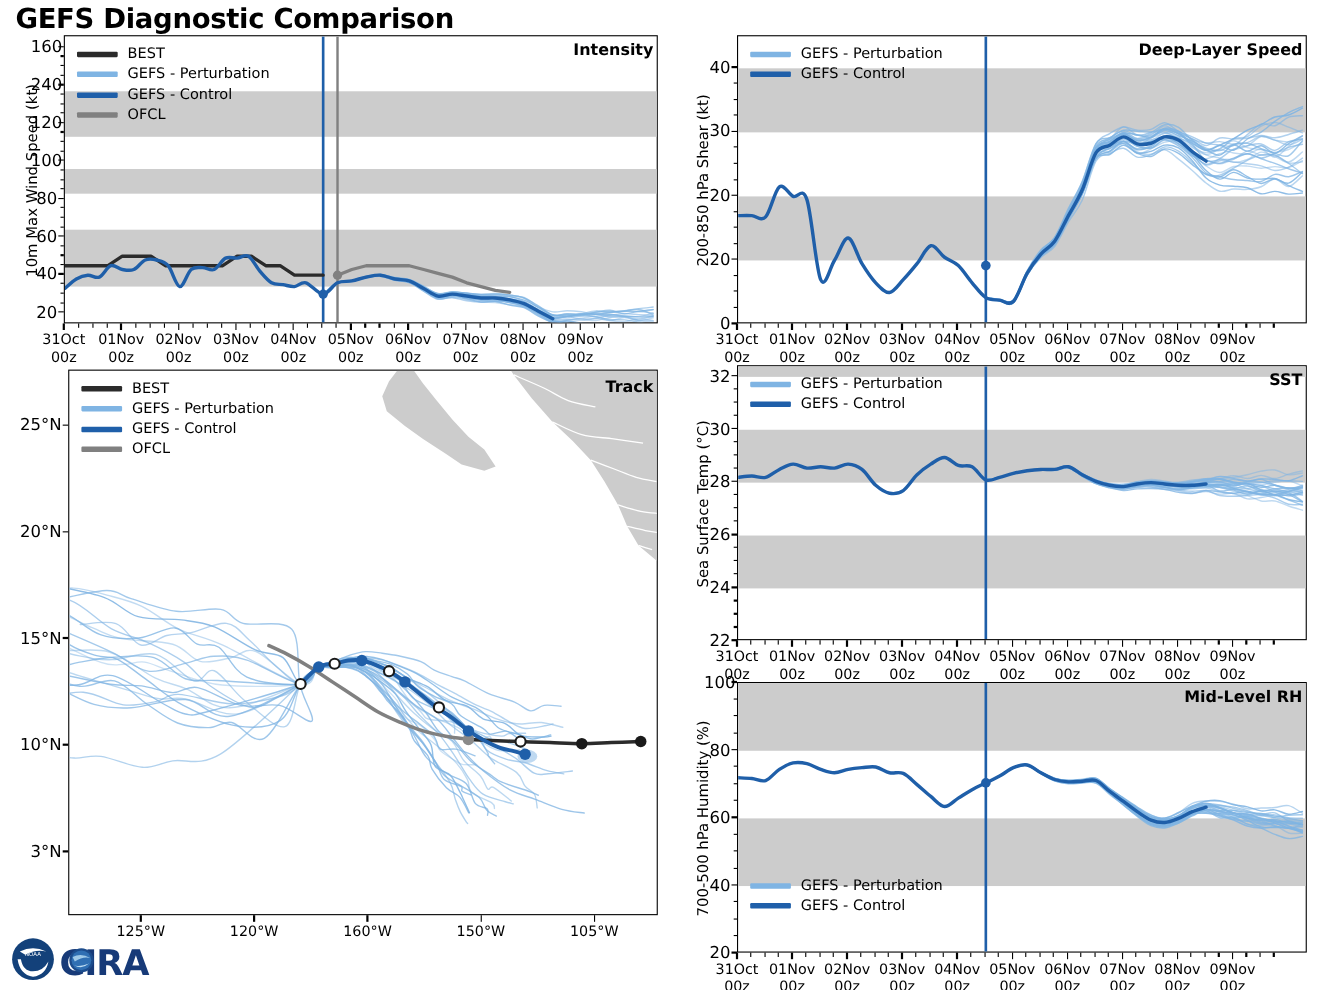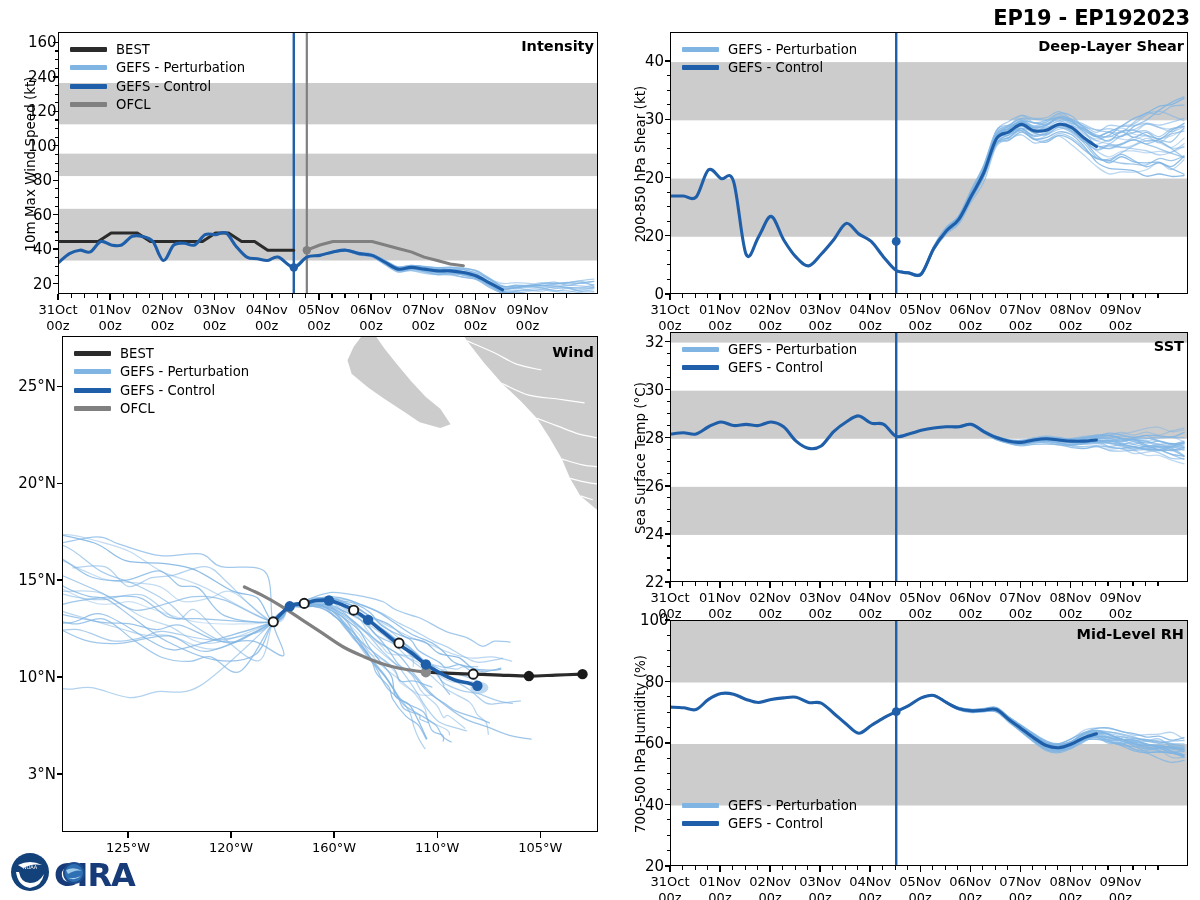--- a/index.html
+++ b/index.html
@@ -25,21 +25,21 @@
 
   .tickmark{position:absolute;background:#000;}
 
   #logo{position:absolute;left:8px;top:848px;width:150px;height:48px;}
 </style>
 </head>
 <body>
 
 <div id="root">
 
-  <div class="hdr-right">EP19 - EP192023</div>
+  <div class="hdr-left">GEFS Diagnostic Comparison</div>
 
   <div class="panel" id="panel-intensity" style="left:0;top:26px;width:610px;height:300px;">
     <div class="plotbox" id="box-intensity" style="left:58px;top:6px;width:540px;height:262px;">
       <svg id="svg-intensity" width="540" height="262" viewBox="0 0 540 262" preserveAspectRatio="none">
           <rect x="0" y="175.81578947368422" width="540" height="51.71052631578948" fill="#cccccc"></rect>
           <rect x="0" y="120.65789473684211" width="540" height="22.40789473684211" fill="#cccccc"></rect>
           <rect x="0" y="49.98684210526315" width="540" height="41.36842105263159" fill="#cccccc"></rect>
           <path d="M234.78,234.42C236.96,232.69 243.48,226.05 247.83,224.04C252.17,222.03 256.52,223.20 260.87,222.36C265.22,221.52 269.57,219.88 273.91,219.01C278.26,218.14 282.61,216.92 286.96,217.16C291.30,217.40 295.65,219.68 300.00,220.47C304.35,221.26 308.70,220.58 313.04,221.91C317.39,223.24 321.74,226.16 326.09,228.47C330.43,230.78 334.78,234.92 339.13,235.75C343.48,236.58 347.83,233.44 352.17,233.44C356.52,233.44 360.87,235.25 365.22,235.75C369.57,236.24 373.91,236.28 378.26,236.42C382.61,236.57 386.96,236.24 391.30,236.62C395.65,237.01 400.00,237.97 404.35,238.73C408.70,239.48 413.04,239.53 417.39,241.16C421.74,242.80 426.09,246.32 430.43,248.53C434.78,250.74 439.13,253.33 443.48,254.41C447.83,255.49 452.17,255.03 456.52,255.04C460.87,255.05 465.22,254.56 469.57,254.46C473.91,254.36 478.26,254.58 482.61,254.44C486.96,254.30 491.30,253.59 495.65,253.62C500.00,253.65 504.35,254.04 508.70,254.62C513.04,255.21 517.39,257.17 521.74,257.12C526.09,257.06 532.61,254.77 534.78,254.31" fill="none" stroke="#7fb4e3" stroke-width="1.3" stroke-opacity="0.51" stroke-linejoin="round" stroke-linecap="round"></path>
           <path d="M234.78,234.42C236.96,232.68 243.48,226.04 247.83,223.99C252.17,221.93 256.52,223.01 260.87,222.11C265.22,221.21 269.57,219.49 273.91,218.61C278.26,217.73 282.61,216.54 286.96,216.83C291.30,217.12 295.65,219.43 300.00,220.35C304.35,221.28 308.70,220.84 313.04,222.37C317.39,223.90 321.74,227.21 326.09,229.55C330.43,231.89 334.78,235.60 339.13,236.43C343.48,237.26 347.83,234.47 352.17,234.52C356.52,234.58 360.87,235.99 365.22,236.75C369.57,237.52 373.91,238.85 378.26,239.09C382.61,239.34 386.96,238.00 391.30,238.23C395.65,238.45 400.00,239.32 404.35,240.44C408.70,241.57 413.04,243.23 417.39,244.97C421.74,246.70 426.09,248.56 430.43,250.86C434.78,253.15 439.13,257.53 443.48,258.73C447.83,259.93 452.17,258.32 456.52,258.07C460.87,257.83 465.22,257.20 469.57,257.26C473.91,257.32 478.26,258.71 482.61,258.43C486.96,258.15 491.30,256.19 495.65,255.59C500.00,254.98 504.35,254.94 508.70,254.80C513.04,254.66 517.39,255.26 521.74,254.73C526.09,254.21 532.61,252.16 534.78,251.64" fill="none" stroke="#7fb4e3" stroke-width="1.3" stroke-opacity="0.49" stroke-linejoin="round" stroke-linecap="round"></path>
           <path d="M234.78,234.42C236.96,232.69 243.48,226.05 247.83,224.02C252.17,222.00 256.52,223.12 260.87,222.25C265.22,221.38 269.57,219.64 273.91,218.83C278.26,218.01 282.61,217.00 286.96,217.38C291.30,217.76 295.65,220.08 300.00,221.09C304.35,222.09 308.70,221.82 313.04,223.42C317.39,225.03 321.74,228.46 326.09,230.71C330.43,232.95 334.78,236.30 339.13,236.89C343.48,237.49 347.83,234.46 352.17,234.27C356.52,234.09 360.87,235.28 365.22,235.78C369.57,236.28 373.91,236.93 378.26,237.27C382.61,237.60 386.96,237.50 391.30,237.78C395.65,238.05 400.00,238.24 404.35,238.92C408.70,239.61 413.04,240.27 417.39,241.91C421.74,243.55 426.09,246.36 430.43,248.78C434.78,251.20 439.13,255.06 443.48,256.43C447.83,257.80 452.17,256.70 456.52,257.01C460.87,257.31 465.22,258.33 469.57,258.26C473.91,258.19 478.26,256.55 482.61,256.58C486.96,256.62 491.30,258.63 495.65,258.48C500.00,258.33 504.35,255.67 508.70,255.68C513.04,255.68 517.39,258.45 521.74,258.49C526.09,258.54 532.61,256.39 534.78,255.97" fill="none" stroke="#7fb4e3" stroke-width="1.3" stroke-opacity="0.48" stroke-linejoin="round" stroke-linecap="round"></path>
@@ -234,21 +234,21 @@
           <circle cx="265.9384615384615" cy="263.5" r="5.2" fill="#1f5fa9" stroke="none"></circle>
           <circle cx="305.1076923076921" cy="282.875" r="5.2" fill="#1f5fa9" stroke="none"></circle>
           <circle cx="362.8307692307693" cy="327.4375" r="5.2" fill="#1f5fa9" stroke="none"></circle>
           <circle cx="414.3692307692309" cy="348.75" r="5.2" fill="#1f5fa9" stroke="none"></circle>
           <circle cx="210.27692307692294" cy="284.8125" r="4.6" fill="#ffffff" stroke="#1a1a1a" stroke-width="1.9"></circle>
           <circle cx="241.19999999999987" cy="266.40625" r="4.6" fill="#ffffff" stroke="#1a1a1a" stroke-width="1.9"></circle>
           <circle cx="290.6769230769231" cy="273.1875" r="4.6" fill="#ffffff" stroke="#1a1a1a" stroke-width="1.9"></circle>
           <circle cx="336.03076923076907" cy="306.125" r="4.6" fill="#ffffff" stroke="#1a1a1a" stroke-width="1.9"></circle>
         </svg>
     </div>
-    <div class="corner-title" style="right:16px;top:14px;">Wind</div>
+    <div class="corner-title" style="right:16px;top:14px;">Track</div>
     <div class="legend" style="left:74px;top:14px;">
       <div class="lrow">
         <span class="lswatch" style="background:#2b2b2b;height:5.2px;"></span>
         <span class="llabel">BEST</span>
       </div>
       <div class="lrow">
         <span class="lswatch" style="background:#7fb4e3;"></span>
         <span class="llabel">GEFS - Perturbation</span>
       </div>
       <div class="lrow">
@@ -272,21 +272,21 @@
       <div class="tickmark" style="left: 57px; top: 152.55px; width: 5px; height: 1.4px;"></div>
       <div class="ytick" style="left: 4px; width: 52px; top: 56.375px;">25°N</div>
       <div class="tickmark" style="left: 57px; top: 55.675px; width: 5px; height: 1.4px;"></div>
       <div class="tickmark" style="left: 127.269px; top: 502px; width: 1.4px; height: 6px;"></div>
       <div class="xtick" style="left: 127.969px; top: 510px;">125°W</div>
       <div class="tickmark" style="left: 230.346px; top: 502px; width: 1.4px; height: 6px;"></div>
       <div class="xtick" style="left: 231.046px; top: 510px;">120°W</div>
       <div class="tickmark" style="left: 333.423px; top: 502px; width: 1.4px; height: 6px;"></div>
       <div class="xtick" style="left: 334.123px; top: 510px;">160°W</div>
       <div class="tickmark" style="left: 436.5px; top: 502px; width: 1.4px; height: 6px;"></div>
-      <div class="xtick" style="left: 437.2px; top: 510px;">110°W</div>
+      <div class="xtick" style="left: 437.2px; top: 510px;">150°W</div>
       <div class="tickmark" style="left: 539.577px; top: 502px; width: 1.4px; height: 6px;"></div>
       <div class="xtick" style="left: 540.277px; top: 510px;">105°W</div>
     </div>
 
   <div class="panel" id="panel-shear" style="left:610px;top:26px;width:590px;height:300px;">
     <div class="plotbox" id="box-shear" style="left:60px;top:6px;width:518px;height:262px;">
       <svg id="svg-shear" width="518" height="262" viewBox="0 0 518 262" preserveAspectRatio="none">
           <rect x="0" y="145.55555555555554" width="518" height="58.22222222222223" fill="#cccccc"></rect>
           <rect x="0" y="29.111111111111114" width="518" height="58.22222222222223" fill="#cccccc"></rect>
           <path d="M225.22,237.55C227.30,238.00 233.56,239.56 237.73,240.29C241.90,241.02 246.07,245.90 250.24,241.92C254.41,237.93 258.58,223.66 262.75,216.37C266.92,209.07 271.10,203.15 275.27,198.15C279.44,193.14 283.61,192.32 287.78,186.35C291.95,180.38 296.12,170.30 300.29,162.33C304.46,154.35 308.63,148.01 312.80,138.51C316.97,129.00 321.14,111.72 325.31,105.30C329.48,98.87 333.66,102.72 337.83,99.96C342.00,97.21 346.17,88.84 350.34,88.76C354.51,88.67 358.68,98.01 362.85,99.43C367.02,100.86 371.19,98.64 375.36,97.30C379.53,95.96 383.70,91.46 387.87,91.38C392.05,91.31 396.22,94.25 400.39,96.84C404.56,99.43 408.73,103.42 412.90,106.91C417.07,110.41 421.24,114.98 425.41,117.81C429.58,120.64 433.75,123.79 437.92,123.89C442.09,123.99 446.26,119.39 450.43,118.41C454.61,117.43 458.78,117.75 462.95,118.00C467.12,118.26 471.29,119.85 475.46,119.93C479.63,120.01 483.80,118.57 487.97,118.47C492.14,118.37 496.31,120.21 500.48,119.32C504.65,118.42 510.91,114.12 513.00,113.09" fill="none" stroke="#7fb4e3" stroke-width="1.3" stroke-opacity="0.48" stroke-linejoin="round" stroke-linecap="round"></path>
@@ -312,21 +312,21 @@
           <path d="M225.22,237.55C227.30,237.89 233.56,239.09 237.73,239.59C241.90,240.08 246.07,244.74 250.24,240.51C254.41,236.28 258.58,221.58 262.75,214.21C266.92,206.84 271.10,201.50 275.27,196.27C279.44,191.05 283.61,189.47 287.78,182.84C291.95,176.21 296.12,164.95 300.29,156.49C304.46,148.02 308.63,141.86 312.80,132.03C316.97,122.20 321.14,104.15 325.31,97.50C329.48,90.86 333.66,94.17 337.83,92.15C342.00,90.13 346.17,86.34 350.34,85.36C354.51,84.39 358.68,86.04 362.85,86.31C367.02,86.58 371.19,87.31 375.36,86.99C379.53,86.67 383.70,84.21 387.87,84.40C392.05,84.59 396.22,86.17 400.39,88.15C404.56,90.14 408.73,93.77 412.90,96.31C417.07,98.84 421.24,102.87 425.41,103.37C429.58,103.87 433.75,99.27 437.92,99.31C442.09,99.35 446.26,104.61 450.43,103.62C454.61,102.63 458.78,96.11 462.95,93.35C467.12,90.59 471.29,89.71 475.46,87.05C479.63,84.40 483.80,80.34 487.97,77.40C492.14,74.46 496.31,71.64 500.48,69.39C504.65,67.14 510.91,64.83 513.00,63.92" fill="none" stroke="#7fb4e3" stroke-width="1.3" stroke-opacity="0.79" stroke-linejoin="round" stroke-linecap="round"></path>
           <path d="M225.22,237.55C227.30,237.90 233.56,239.17 237.73,239.70C241.90,240.22 246.07,244.71 250.24,240.68C254.41,236.65 258.58,222.64 262.75,215.53C266.92,208.41 271.10,202.75 275.27,197.98C279.44,193.21 283.61,192.65 287.78,186.92C291.95,181.19 296.12,171.20 300.29,163.60C304.46,156.00 308.63,151.11 312.80,141.30C316.97,131.49 321.14,111.95 325.31,104.73C329.48,97.52 333.66,100.11 337.83,98.02C342.00,95.93 346.17,91.91 350.34,92.20C354.51,92.49 358.68,98.18 362.85,99.74C367.02,101.30 371.19,102.14 375.36,101.56C379.53,100.98 383.70,97.21 387.87,96.25C392.05,95.28 396.22,93.70 400.39,95.79C404.56,97.88 408.73,106.21 412.90,108.80C417.07,111.39 421.24,111.67 425.41,111.34C429.58,111.01 433.75,108.19 437.92,106.82C442.09,105.44 446.26,104.27 450.43,103.09C454.61,101.91 458.78,101.74 462.95,99.76C467.12,97.77 471.29,92.05 475.46,91.16C479.63,90.27 483.80,93.60 487.97,94.41C492.14,95.21 496.31,96.25 500.48,95.98C504.65,95.71 510.91,93.33 513.00,92.80" fill="none" stroke="#7fb4e3" stroke-width="1.3" stroke-opacity="0.52" stroke-linejoin="round" stroke-linecap="round"></path>
           <path d="M225.22,237.55C227.30,237.99 233.56,239.45 237.73,240.18C241.90,240.92 246.07,245.86 250.24,241.96C254.41,238.05 258.58,223.73 262.75,216.74C266.92,209.76 271.10,204.57 275.27,200.04C279.44,195.51 283.61,195.21 287.78,189.58C291.95,183.95 296.12,173.91 300.29,166.26C304.46,158.60 308.63,152.80 312.80,143.62C316.97,134.45 321.14,117.26 325.31,111.23C329.48,105.20 333.66,109.47 337.83,107.44C342.00,105.40 346.17,99.22 350.34,99.00C354.51,98.77 358.68,105.15 362.85,106.09C367.02,107.02 371.19,105.80 375.36,104.61C379.53,103.41 383.70,99.42 387.87,98.91C392.05,98.40 396.22,99.16 400.39,101.53C404.56,103.90 408.73,108.56 412.90,113.12C417.07,117.68 421.24,125.18 425.41,128.88C429.58,132.58 433.75,134.08 437.92,135.32C442.09,136.55 446.26,135.88 450.43,136.28C454.61,136.67 458.78,136.53 462.95,137.69C467.12,138.84 471.29,142.65 475.46,143.20C479.63,143.75 483.80,140.96 487.97,141.00C492.14,141.04 496.31,143.20 500.48,143.46C504.65,143.71 510.91,142.66 513.00,142.50" fill="none" stroke="#7fb4e3" stroke-width="1.3" stroke-opacity="0.88" stroke-linejoin="round" stroke-linecap="round"></path>
           <path d="M225.22,237.55C227.30,237.96 233.56,239.41 237.73,240.02C241.90,240.64 246.07,245.43 250.24,241.24C254.41,237.05 258.58,222.30 262.75,214.88C266.92,207.45 271.10,201.84 275.27,196.67C279.44,191.51 283.61,189.99 287.78,183.90C291.95,177.81 296.12,168.34 300.29,160.14C304.46,151.95 308.63,144.36 312.80,134.73C316.97,125.10 321.14,108.87 325.31,102.36C329.48,95.84 333.66,97.82 337.83,95.64C342.00,93.45 346.17,89.19 350.34,89.27C354.51,89.35 358.68,95.15 362.85,96.10C367.02,97.05 371.19,96.29 375.36,94.98C379.53,93.66 383.70,88.77 387.87,88.19C392.05,87.61 396.22,89.35 400.39,91.52C404.56,93.69 408.73,98.54 412.90,101.21C417.07,103.88 421.24,107.41 425.41,107.55C429.58,107.69 433.75,104.14 437.92,102.05C442.09,99.96 446.26,95.14 450.43,95.01C454.61,94.88 458.78,99.94 462.95,101.25C467.12,102.57 471.29,102.21 475.46,102.91C479.63,103.62 483.80,105.48 487.97,105.47C492.14,105.47 496.31,104.48 500.48,102.90C504.65,101.32 510.91,97.15 513.00,96.00" fill="none" stroke="#7fb4e3" stroke-width="1.3" stroke-opacity="0.47" stroke-linejoin="round" stroke-linecap="round"></path>
           <line x1="225.2173913043478" y1="0" x2="225.2173913043478" y2="262" stroke="#1f5fa9" stroke-width="2.4"></line>
           <path d="M0.00,163.02C2.09,163.02 8.34,162.83 12.51,163.02C16.68,163.22 20.85,168.55 25.02,164.19C29.19,159.82 33.37,139.93 37.54,136.82C41.71,133.72 45.88,143.61 50.05,145.56C54.22,147.50 58.39,135.85 62.56,148.47C66.73,161.08 70.90,212.03 75.07,221.24C79.24,230.46 83.41,210.09 87.58,203.78C91.76,197.47 95.93,182.91 100.10,183.40C104.27,183.89 108.44,199.90 112.61,206.69C116.78,213.48 120.95,219.79 125.12,224.16C129.29,228.52 133.46,233.37 137.63,232.89C141.80,232.40 145.97,225.61 150.14,221.24C154.32,216.88 158.49,211.83 162.66,206.69C166.83,201.55 171.00,191.36 175.17,190.39C179.34,189.42 183.51,197.86 187.68,200.87C191.85,203.87 196.02,204.55 200.19,208.44C204.36,212.32 208.53,219.30 212.71,224.16C216.88,229.01 221.05,234.93 225.22,237.55C229.39,240.17 233.56,239.29 237.73,239.88C241.90,240.46 246.07,245.12 250.24,241.04C254.41,236.96 258.58,222.60 262.75,215.42C266.92,208.24 271.10,202.81 275.27,197.96C279.44,193.10 283.61,192.13 287.78,186.31C291.95,180.49 296.12,170.79 300.29,163.02C304.46,155.26 308.63,149.24 312.80,139.73C316.97,130.22 321.14,112.76 325.31,105.96C329.48,99.17 333.66,101.40 337.83,98.98C342.00,96.55 346.17,91.60 350.34,91.41C354.51,91.21 358.68,96.84 362.85,97.81C367.02,98.78 371.19,98.30 375.36,97.23C379.53,96.16 383.70,91.89 387.87,91.41C392.05,90.92 396.22,92.09 400.39,94.32C404.56,96.55 408.73,101.60 412.90,104.80C417.07,108.00 423.33,112.08 425.41,113.53" fill="none" stroke="#1f5fa9" stroke-width="3.1" stroke-linejoin="round" stroke-linecap="round"></path>
           <circle cx="225.2173913043478" cy="208.43555555555557" r="4.4" fill="#1f5fa9"></circle>
         </svg>
     </div>
     <div class="ylab" style="left:-95px;top:130px;width:250px;transform:rotate(-90deg);">200-850 hPa Shear (kt)</div>
-    <div class="corner-title" style="right:16px;top:12px;">Deep-Layer Shear</div>
+    <div class="corner-title" style="right:16px;top:12px;">Deep-Layer Speed</div>
     <div class="legend" style="left:72px;top:14px;">
       <div class="lrow">
         <span class="lswatch" style="background:#7fb4e3;"></span>
         <span class="llabel">GEFS - Perturbation</span>
       </div>
       <div class="lrow">
         <span class="lswatch" style="background:#1f5fa9;height:5.2px;"></span>
         <span class="llabel">GEFS - Control</span>
       </div>
     </div>

